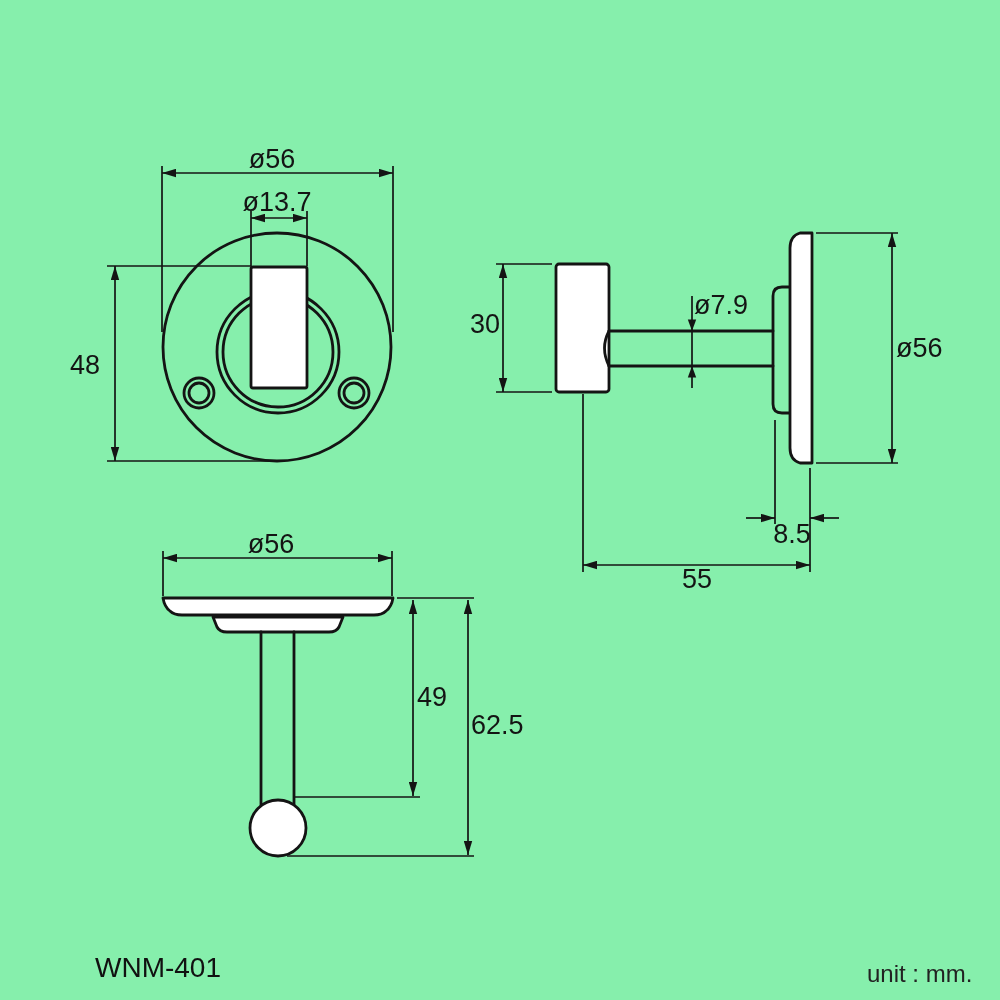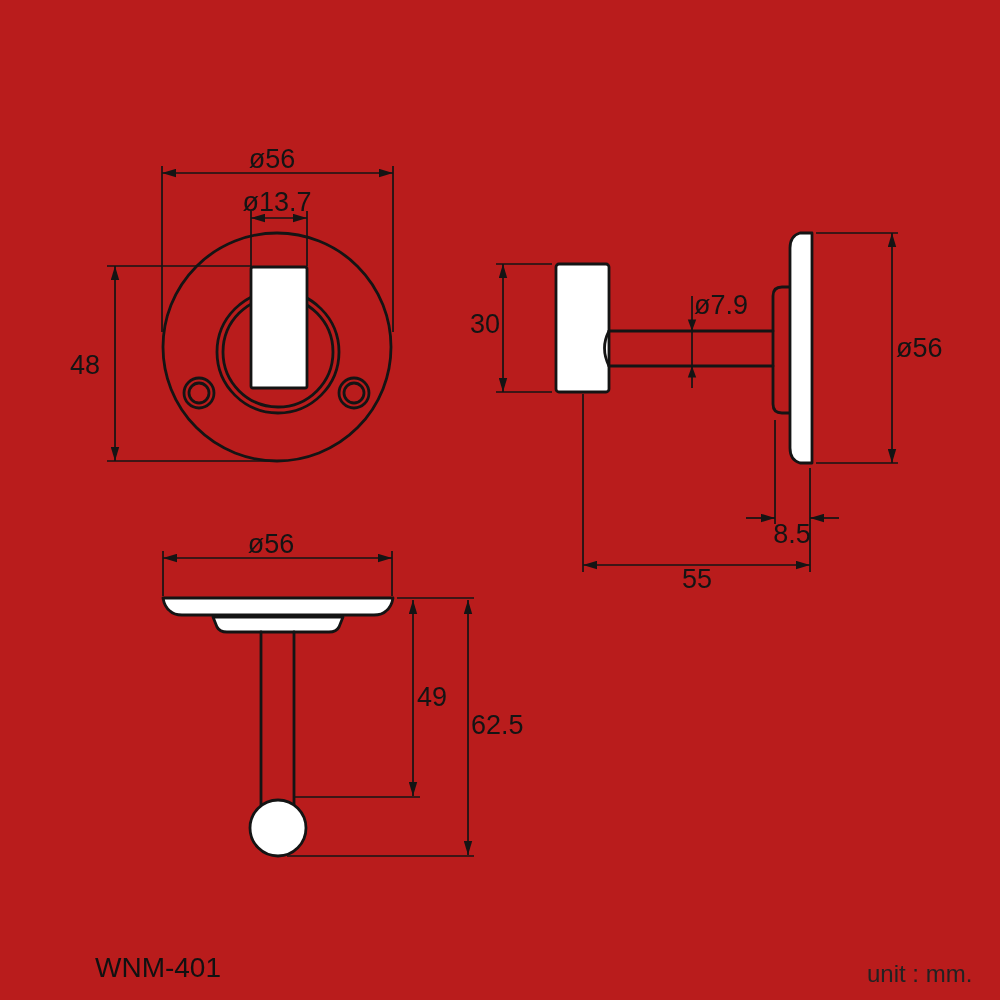--- a/index.html
+++ b/index.html
@@ -1,16 +1,16 @@
 <!DOCTYPE html>
 <html><head>
 <meta charset="utf-8">
 <style>
   html,body{margin:0;padding:0;background:#ffffff;}
-  .stage{position:relative;width:1000px;height:1000px;background:#b91c1c;overflow:hidden;}
+  .stage{position:relative;width:1000px;height:1000px;background:#86efac;overflow:hidden;}
   svg{display:block;}
   .obj{fill:none;stroke:#141414;stroke-width:2.8;stroke-linecap:round;stroke-linejoin:round;}
   .objf{fill:#ffffff;stroke:#141414;stroke-width:2.8;stroke-linejoin:round;}
   .dim{fill:none;stroke:#141414;stroke-width:1.7;}
   .arr{fill:#141414;stroke:none;}
   .dtxt{font-family:"Liberation Sans","DejaVu Sans",sans-serif;font-size:27px;fill:#141414;}
   .ttxt{font-family:"Liberation Sans","DejaVu Sans",sans-serif;font-size:28px;fill:#111;}
   .utxt{font-family:"Liberation Sans","DejaVu Sans",sans-serif;font-size:24px;fill:#222;}
 </style>
 </head>

